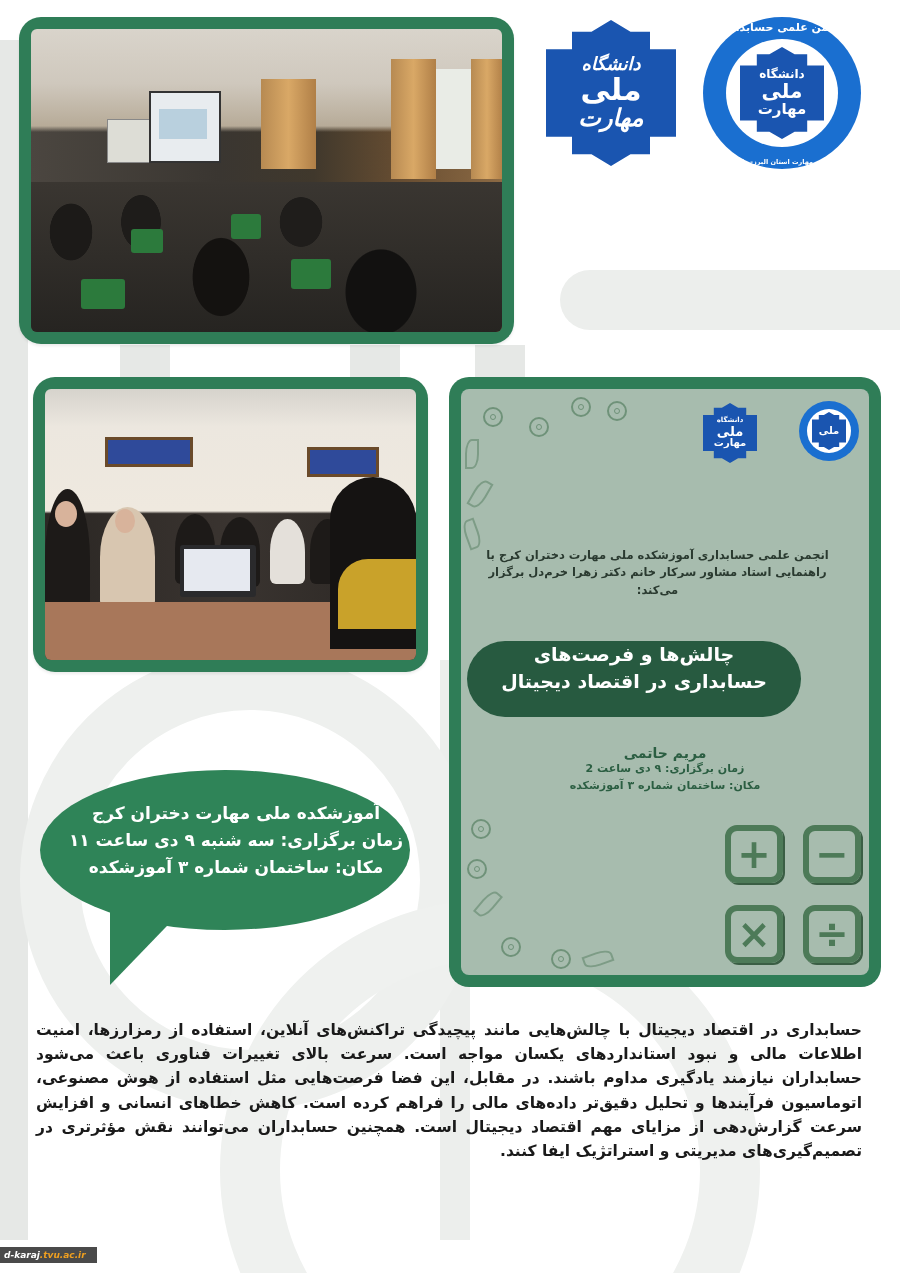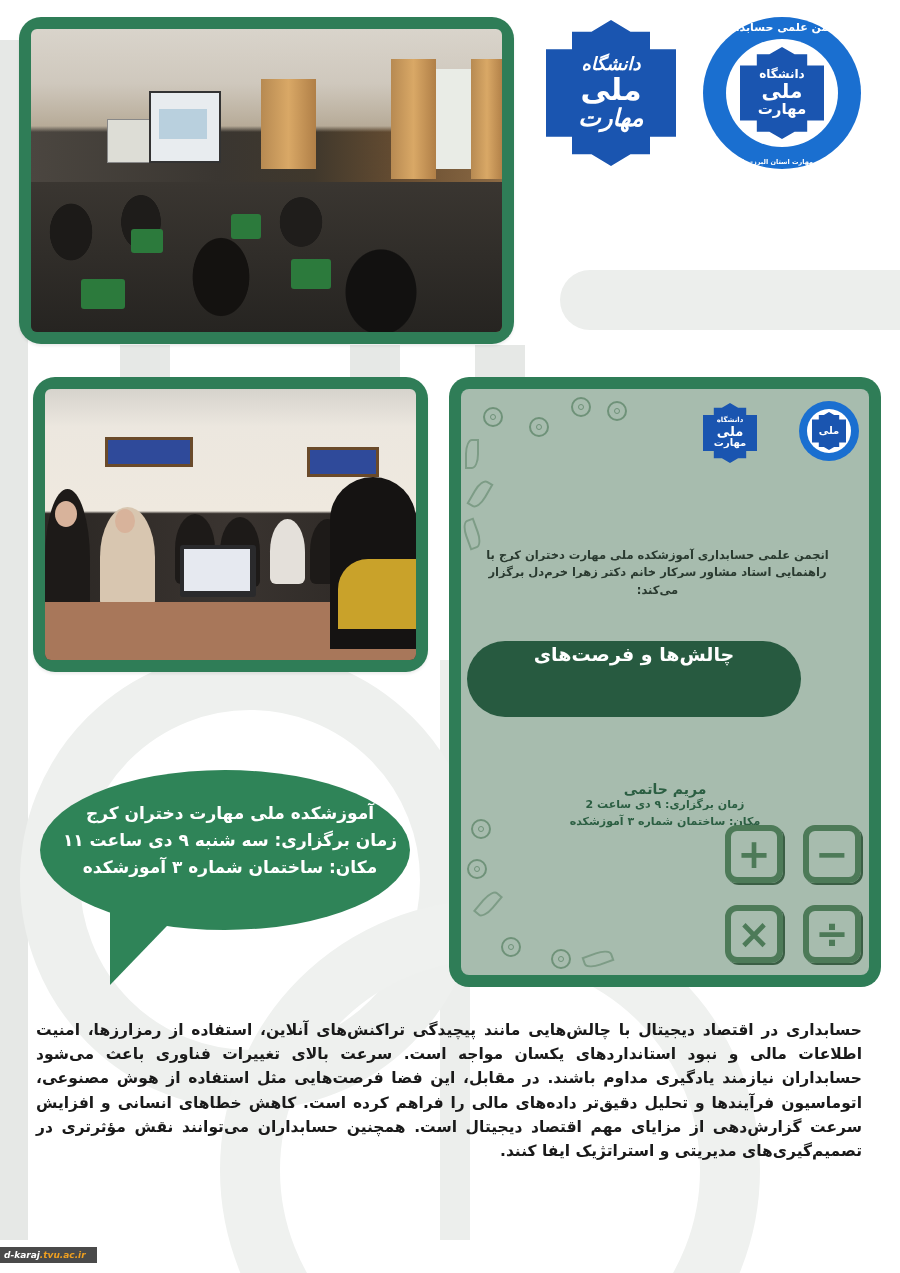--- a/index.html
+++ b/index.html
@@ -71,30 +71,30 @@
   }
   .logo-circle .ring-text { position:absolute; color:#fff; font-weight:bold; white-space:nowrap; }
 
   
   .poster { position:absolute; left:449px; top:377px; width:432px; height:610px; background:#2f7d57; border-radius:20px; padding:12px; box-sizing:border-box; }
   .poster-inner { width:100%; height:100%; background:#a7bcae; border-radius:8px; position:relative; overflow:hidden; direction:rtl; }
   .flower { position:absolute; width:20px; height:20px; border:2px solid #6f9279; border-radius:50%; box-sizing:border-box; }
   .flower:after { content:""; position:absolute; left:5px; top:5px; width:6px; height:6px; border:1.5px solid #6f9279; border-radius:50%; box-sizing:border-box; }
   .leaf { position:absolute; width:14px; height:30px; border:2px solid #7d9c86; border-radius: 50% 0 50% 0; box-sizing:border-box; }
   .intro-text { position:absolute; top:158px; left:14px; right:29px; text-align:center; font-size:11.5px; font-weight:bold; color:#2a3a30; line-height:1.5; }
-  .title-pill { position:absolute; top:252px; left:6px; width:334px; height:76px; background:#275a40; border-radius:40px; color:#fff; text-align:center; font-size:19px; font-weight:bold; display:flex; flex-direction:row; justify-content:center; line-height:1.4; }
-  .speaker { position:absolute; top:356px; left:50px; right:50px; text-align:center; color:#2b5e42; font-weight:bold;margin-top:36px; }
+  .title-pill { position:absolute; top:252px; left:6px; width:334px; height:76px; background:#275a40; border-radius:40px; color:#fff; text-align:center; font-size:19px; font-weight:bold; display:flex; flex-direction:column; justify-content:flex-start; line-height:1.4; }
+  .speaker { position:absolute; top:356px; left:50px; right:50px; text-align:center; color:#2b5e42; font-weight:bold; }
   .speaker .name { font-size:14px; }
   .speaker .line { font-size:11px; line-height:1.5; }
   .calc { position:absolute; width:58px; height:58px; border:6px solid #4d7a58; border-radius:12px; box-sizing:border-box; display:flex; align-items:center; justify-content:center; color:#4d7a58; font-size:40px; font-weight:bold; box-shadow: 2px 2px 0 #3a5e44; }
 
   
   .bubble { position:absolute; left:40px; top:770px; width:370px; height:160px; background:#2f8458; border-radius:50%; }
   .bubble-tail { position:absolute; left:110px; top:900px; width:0; height:0; border-left:0 solid transparent; border-right:82px solid transparent; border-top:85px solid #2f8458; }
-  .bubble-text { position:absolute; left:45px; top:800px; width:370px; text-align:center; direction:rtl; color:#fff; font-weight:bold; font-size:17px; line-height:1.6; }
+  .bubble-text { position:absolute; left:51px; top:800px; width:370px; text-align:center; direction:rtl; color:#fff; font-weight:bold; font-size:17px; line-height:1.6; }
 
   .paragraph { position:absolute; left:36px; top:1018px; width:826px; direction:rtl; text-align:justify; text-align-last:right; font-size:15.5px; font-weight:bold; line-height:1.56; color:#1a1a1a; }
 
   .footer-tag { position:absolute; left:0; top:1247px; width:97px; height:16px; background:#4a4a4a; color:#fff; font-size:9px; font-style:italic; font-weight:bold; line-height:16px; padding-left:4px; box-sizing:border-box; }
   .footer-tag .accent { color:#f0a020; }
 </style>
 </head>
 <body>
 
 <div class="bg-shape" style="left:0;top:40px;width:28px;height:1200px;"></div>
@@ -193,20 +193,21 @@
               <span style="font-size:10px;">ملی</span>
             </div>
         </div>
       </div>
     </div>
 
     <div class="intro-text">انجمن علمی حسابداری آموزشکده ملی مهارت دختران کرج با راهنمایی استاد مشاور سرکار خانم دکتر زهرا خرم‌دل برگزار می‌کند:</div>
 
     <div class="title-pill">
       <span>چالش‌ها و فرصت‌های</span>
+      <span>حسابداری در اقتصاد دیجیتال</span>
     </div>
 
     <div class="speaker">
       <div class="name">مریم حاتمی</div>
       <div class="line">زمان برگزاری: ۹ دی ساعت 2</div>
       <div class="line">مکان: ساختمان شماره ۳ آموزشکده</div>
     </div>
 
     <div class="calc" style="right:86px;top:436px;">+</div>
     <div class="calc" style="right:8px;top:436px;">−</div>

